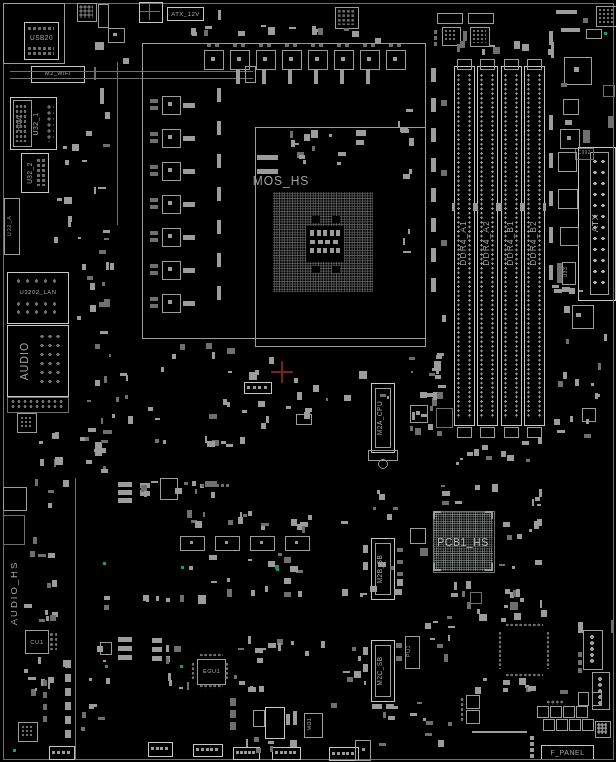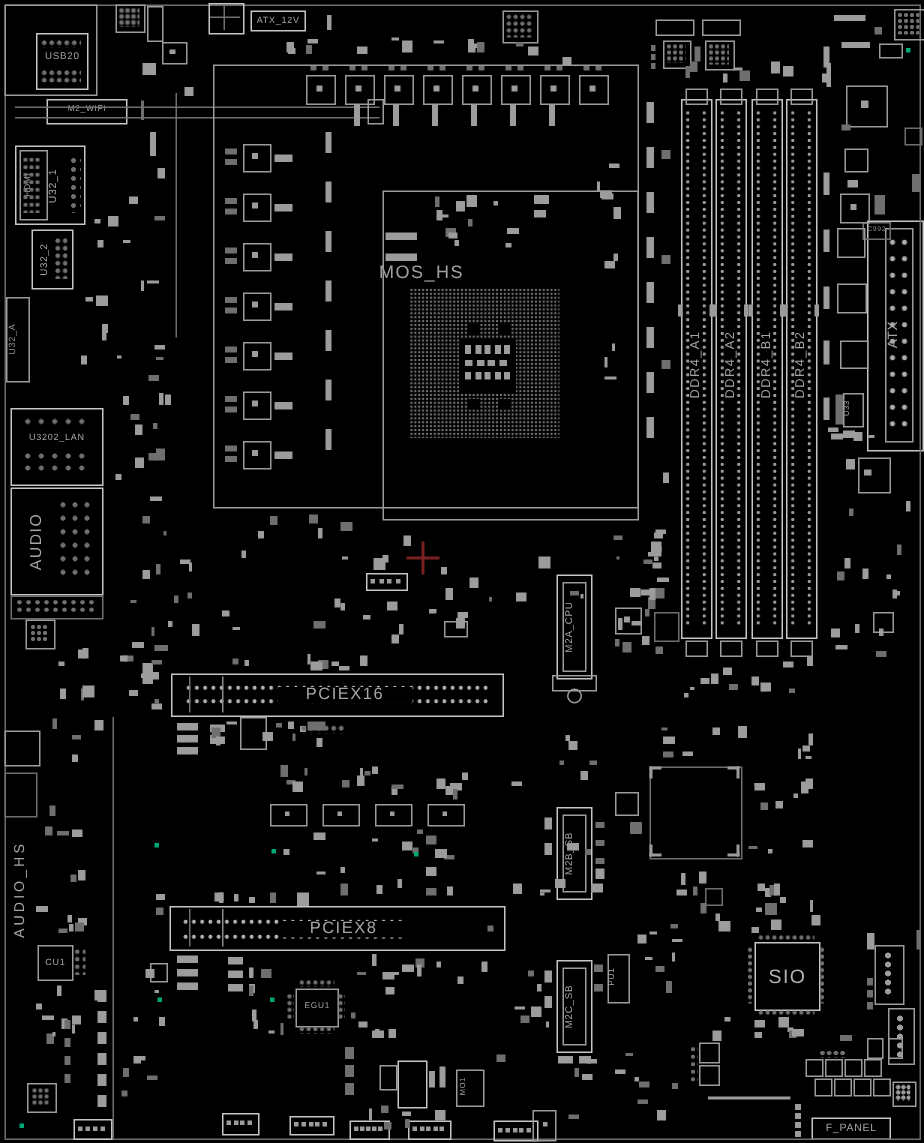--- a/index.html
+++ b/index.html
@@ -112,53 +112,38 @@
     <div class="t" style="left:0;top:2px;width:17px;font-size:4.5px;color:#8d9292;">C992</div>
   </div>
   <div class="abs lb" style="left:562px;top:262px;width:12px;height:21px;"></div>
   <div class="vt" style="left:559px;top:267px;width:18px;font-size:5px;">U33</div>
 
   <div class="abs bb" style="left:371px;top:383px;width:22px;height:68px;">
     <div class="abs lb" style="left:3px;top:4px;width:14px;height:58px;"></div>
     <div class="vt" style="left:-18px;top:29px;width:56px;font-size:6.5px;">M2A_CPU</div>
   </div>
 
-  <div class="abs bb" style="left:114px;top:449px;width:220px;height:27px;">
-    <div class="abs pins-h" style="left:8px;top:6px;width:204px;height:5px;"></div>
-    <div class="abs pins-h" style="left:8px;top:15px;width:204px;height:5px;"></div>
-    <div class="abs" style="left:33px;top:1px;width:1px;height:24px;background:#8a8a8a;"></div>
-    <div class="abs" style="left:11px;top:1px;width:1px;height:24px;background:#6f6f6f;"></div>
-    <div class="t" style="left:70px;top:8px;width:90px;font-size:11px;letter-spacing:1px;background:#000;">PCIEX16</div>
-  </div>
 
   <div class="abs bb" style="left:371px;top:538px;width:22px;height:60px;">
     <div class="abs lb" style="left:3px;top:4px;width:14px;height:50px;"></div>
     <div class="vt" style="left:-15px;top:25px;width:50px;font-size:6.5px;">M2B_SB</div>
   </div>
 
-
-  <div class="abs bb" style="left:113px;top:604px;width:222px;height:28px;">
-    <div class="abs pins-h" style="left:7px;top:7px;width:150px;height:5px;"></div>
-    <div class="abs pins-h" style="left:7px;top:17px;width:150px;height:5px;"></div>
-    <div class="abs" style="left:34px;top:1px;width:1px;height:25px;background:#8a8a8a;"></div>
-    <div class="abs" style="left:12px;top:1px;width:1px;height:25px;background:#6f6f6f;"></div>
-    <div class="abs" style="left:211px;top:12px;width:4px;height:4px;background:#6f6f6f;"></div>
-    <div class="t" style="left:72px;top:9px;width:86px;font-size:11px;letter-spacing:1px;background:#000;">PCIEX8</div>
-  </div>
+  <div class="abs" style="left:433px;top:511px;width:60px;height:60px;background-image:radial-gradient(circle,#8f9393 .7px,transparent .95px);background-size:2.3px 2.3px;">
+    <div class="t" style="left:0;top:26px;width:60px;font-size:10.5px;color:#b4b8b8;background:rgba(0,0,0,.25);">PCB1_HS</div>
+  </div>
+
 
   <div class="abs bb" style="left:371px;top:640px;width:22px;height:60px;">
     <div class="abs lb" style="left:3px;top:4px;width:14px;height:50px;"></div>
     <div class="vt" style="left:-15px;top:25px;width:50px;font-size:6.5px;">M2C_SB</div>
   </div>
   <div class="abs lb" style="left:405px;top:636px;width:13px;height:31px;"></div>
   <div class="vt" style="left:398px;top:646px;width:26px;font-size:5.5px;">PU1</div>
 
-  <div class="abs bb" style="left:503px;top:628px;width:42px;height:44px;">
-    <div class="t" style="left:0;top:15px;width:42px;font-size:13px;letter-spacing:1px;color:#b0b4b4;">SIO</div>
-  </div>
 
   <div class="abs lb" style="left:197px;top:659px;width:27px;height:24px;">
     <div class="t" style="left:0;top:9px;width:27px;font-size:5.5px;">EGU1</div>
   </div>
   <div class="abs lb" style="left:25px;top:630px;width:22px;height:22px;">
     <div class="t" style="left:0;top:8px;width:22px;font-size:6px;">CU1</div>
   </div>
   <div class="abs lb" style="left:304px;top:713px;width:17px;height:23px;"></div>
   <div class="vt" style="left:302px;top:719px;width:20px;font-size:5px;">MO1</div>
 

